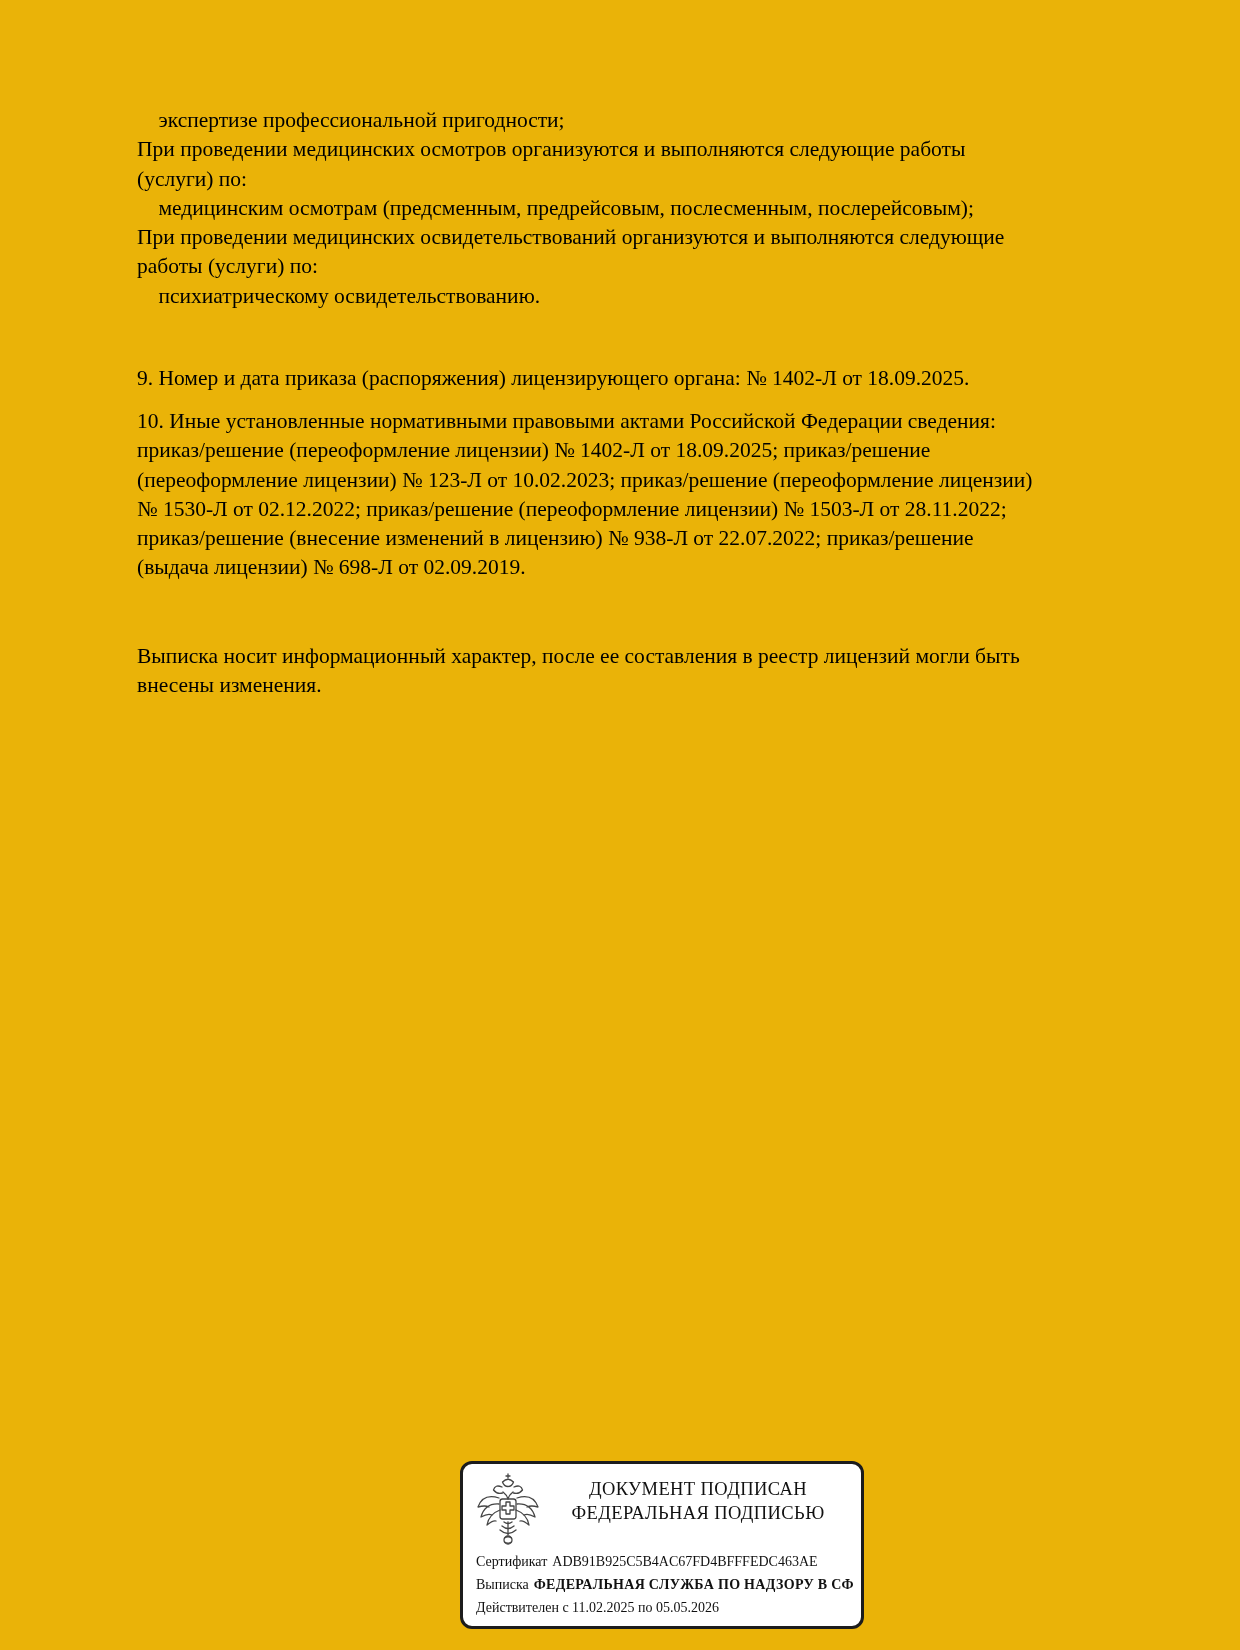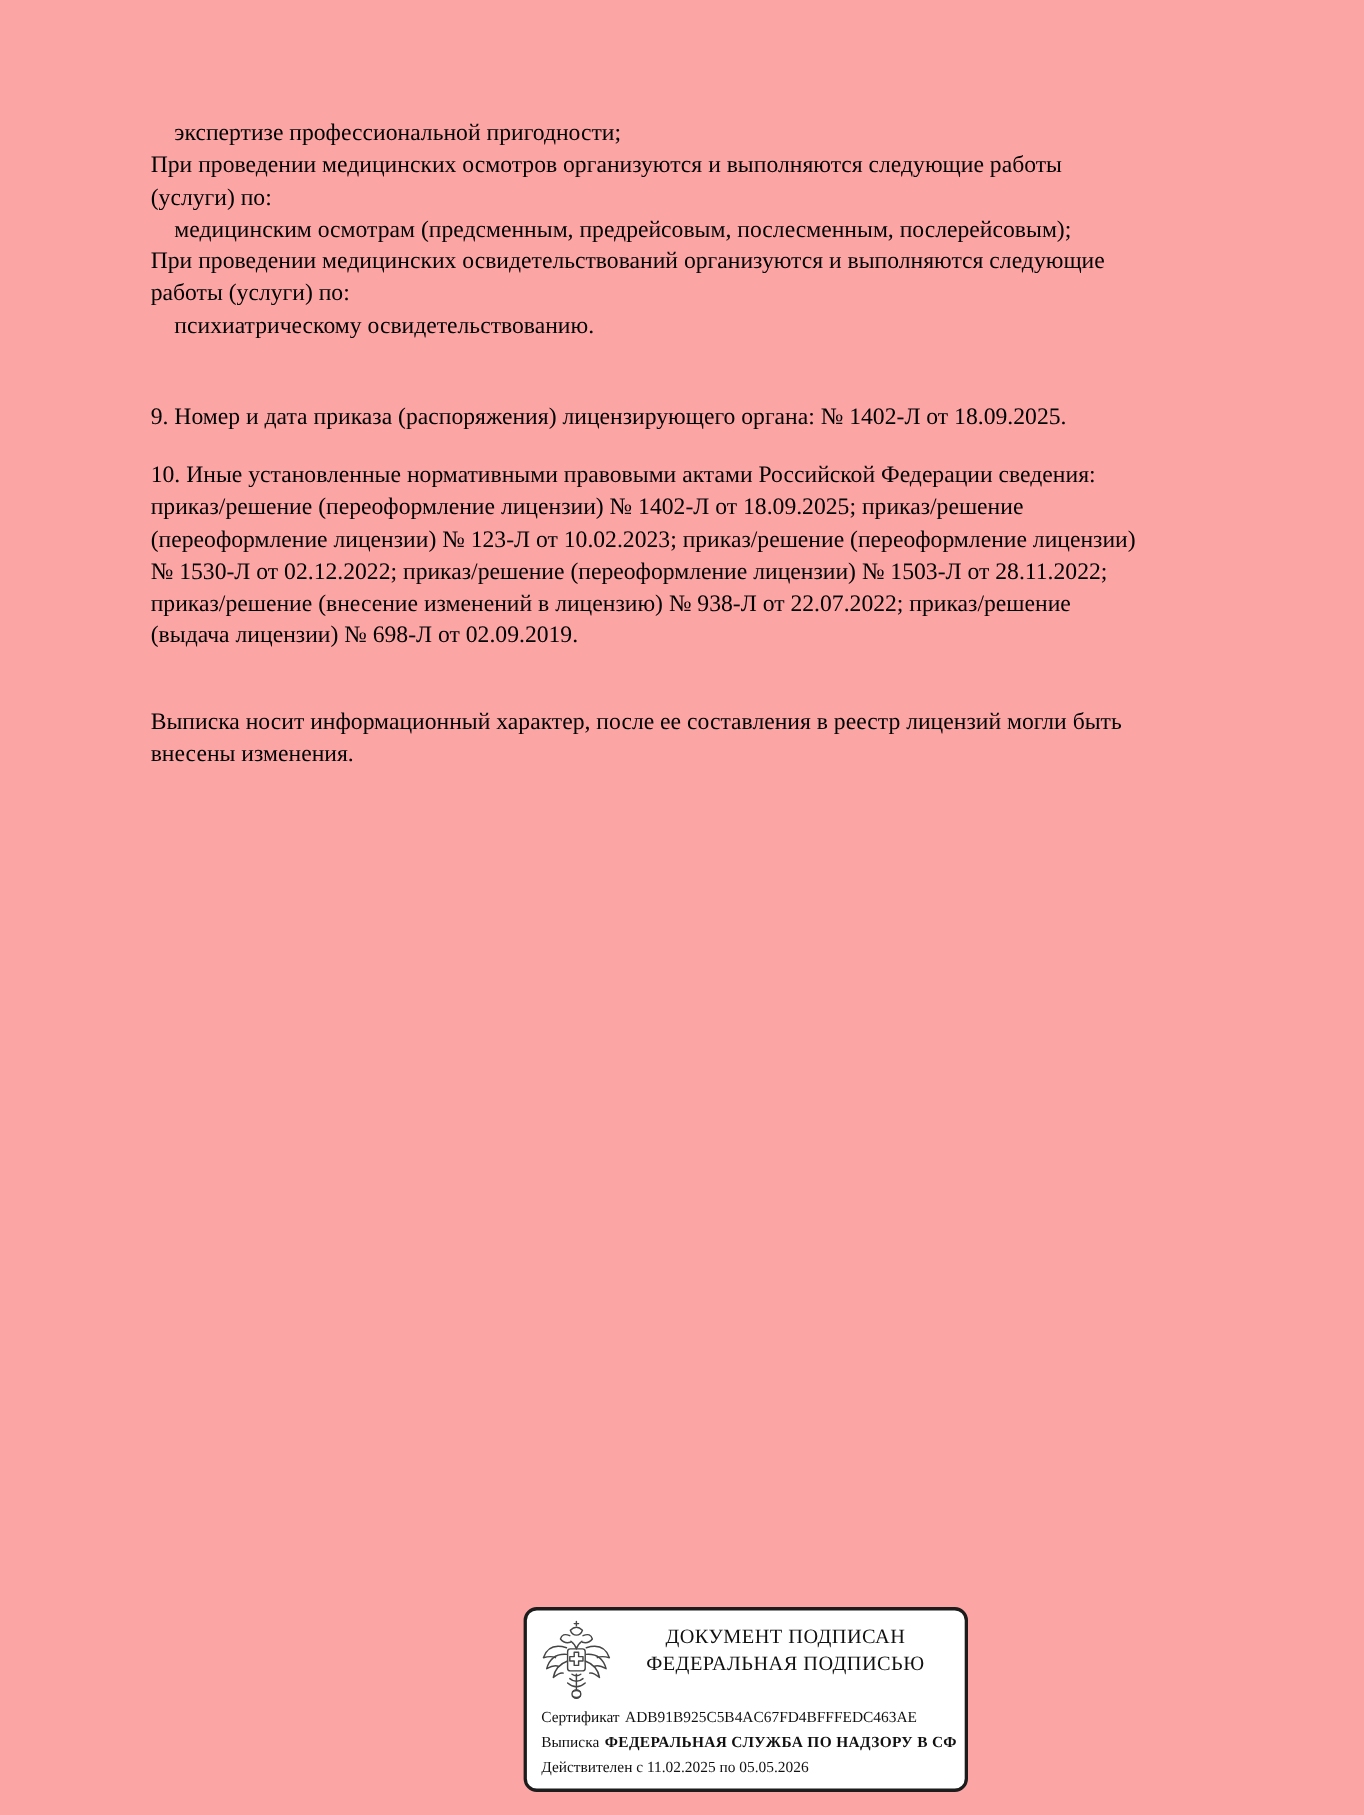--- a/index.html
+++ b/index.html
@@ -1,50 +1,49 @@
 <!DOCTYPE html>
 <html><head>
 <meta charset="utf-8">
 <style>
   * { margin: 0; padding: 0; box-sizing: border-box; }
   html, body { background: #ffffff; }
   .page {
     position: relative;
     width: 1240px;
     height: 1650px;
-    background: #fca5a5;
+    background: #eab308;
     color: #000000;
     font-family: "Liberation Serif", serif;
     overflow: hidden;
   }
   .doc-text {
     position: absolute;
     left: 137px;
     font-size: 21.5px;
     line-height: 29.3px;
     white-space: pre;
     color: #000000;
   }
   .para-services   { top: 106px; }
   .para-item9      { top: 364px; }
-  .para-item10     { top: 417px; }
+  .para-item10     { top: 407px; }
   .para-disclaimer { top: 614px; margin-top: 28px; }
 
   
   .stamp {
     position: absolute;
     left: 460px;
     top: 1461px;
     width: 404px;
     height: 168px;
     border: 3px solid #1c1c1c;
     border-radius: 12px;
     background: #ffffff;
     overflow: hidden;
-    margin-left: 16px;
   }
   .emblem {
     position: absolute;
     left: 12px;
     top: 9px;
     width: 66px;
     height: 74px;
   }
   .emblem svg { width: 100%; height: 100%; display: block; }
   .stamp-header {

